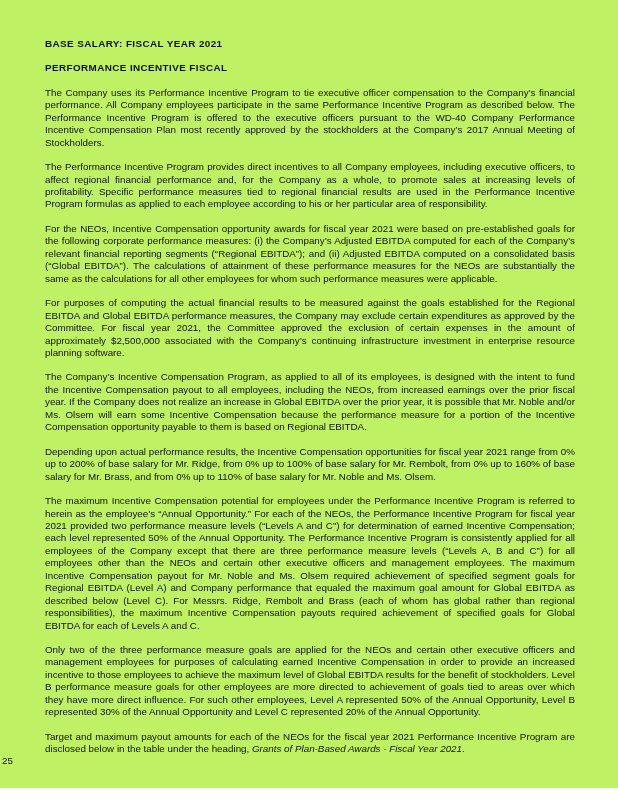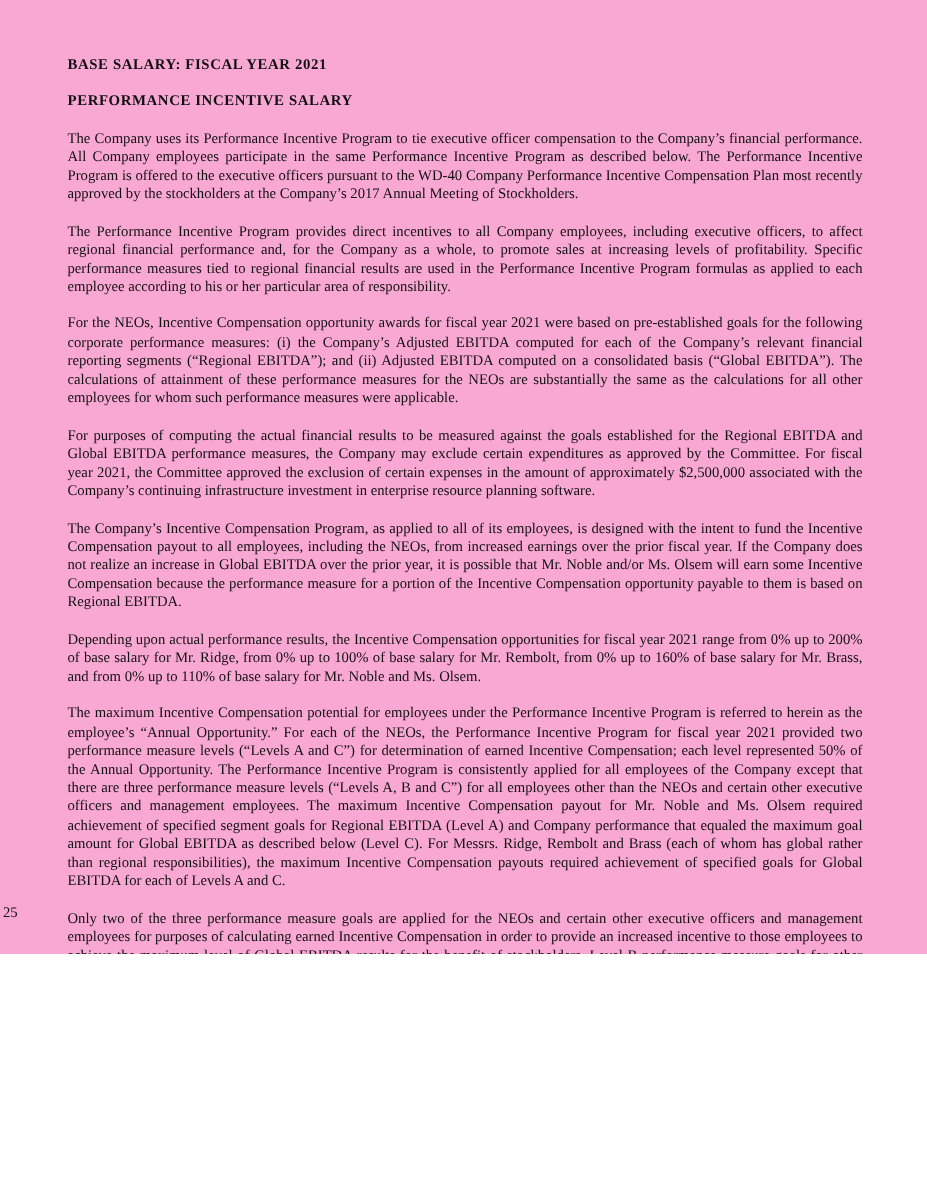--- a/index.html
+++ b/index.html
@@ -3,24 +3,24 @@
 <meta charset="utf-8">
 <style>
   html, body {
     margin: 0;
     padding: 0;
     background: #ffffff;
   }
   .page {
     position: relative;
     width: 618px;
-    height: 636px;
-    background: #f9a8d4;
+    height: 788px;
+    background: #bef264;
     overflow: hidden;
-    font-family: Liberation Serif, serif;
+    font-family: Liberation Sans, sans-serif;
     color: #111111;
   }
   .content {
     position: absolute;
     top: 38px;
     left: 45px;
     width: 530px;
   }
   h1.doc-heading {
     font-size: 9.9px;
@@ -53,21 +53,21 @@
 </style>
 </head>
 <body>
 
 <div class="page">
   <div class="content">
 
     <h1 class="doc-heading">BASE SALARY: FISCAL YEAR 2021</h1>
 
 
-    <h1 class="doc-heading">PERFORMANCE INCENTIVE SALARY</h1>
+    <h1 class="doc-heading">PERFORMANCE INCENTIVE FISCAL</h1>
 
     <p class="doc-para">The Company uses its Performance Incentive Program to tie executive officer compensation to the Company’s financial performance. All Company employees participate in the same Performance Incentive Program as described below. The Performance Incentive Program is offered to the executive officers pursuant to the WD-40 Company Performance Incentive Compensation Plan most recently approved by the stockholders at the Company’s 2017 Annual Meeting of Stockholders.</p>
 
     <p class="doc-para">The Performance Incentive Program provides direct incentives to all Company employees, including executive officers, to affect regional financial performance and, for the Company as a whole, to promote sales at increasing levels of profitability. Specific performance measures tied to regional financial results are used in the Performance Incentive Program formulas as applied to each employee according to his or her particular area of responsibility.</p>
 
     <p class="doc-para">For the NEOs, Incentive Compensation opportunity awards for fiscal year 2021 were based on pre-established goals for the following corporate performance measures: (i) the Company’s Adjusted EBITDA computed for each of the Company’s relevant financial reporting segments (“Regional EBITDA”); and (ii) Adjusted EBITDA computed on a consolidated basis (“Global EBITDA”). The calculations of attainment of these performance measures for the NEOs are substantially the same as the calculations for all other employees for whom such performance measures were applicable.</p>
 
     <p class="doc-para">For purposes of computing the actual financial results to be measured against the goals established for the Regional EBITDA and Global EBITDA performance measures, the Company may exclude certain expenditures as approved by the Committee. For fiscal year 2021, the Committee approved the exclusion of certain expenses in the amount of approximately $2,500,000 associated with the Company’s continuing infrastructure investment in enterprise resource planning software.</p>
 
     <p class="doc-para">The Company’s Incentive Compensation Program, as applied to all of its employees, is designed with the intent to fund the Incentive Compensation payout to all employees, including the NEOs, from increased earnings over the prior fiscal year. If the Company does not realize an increase in Global EBITDA over the prior year, it is possible that Mr. Noble and/or Ms. Olsem will earn some Incentive Compensation because the performance measure for a portion of the Incentive Compensation opportunity payable to them is based on Regional EBITDA.</p>

